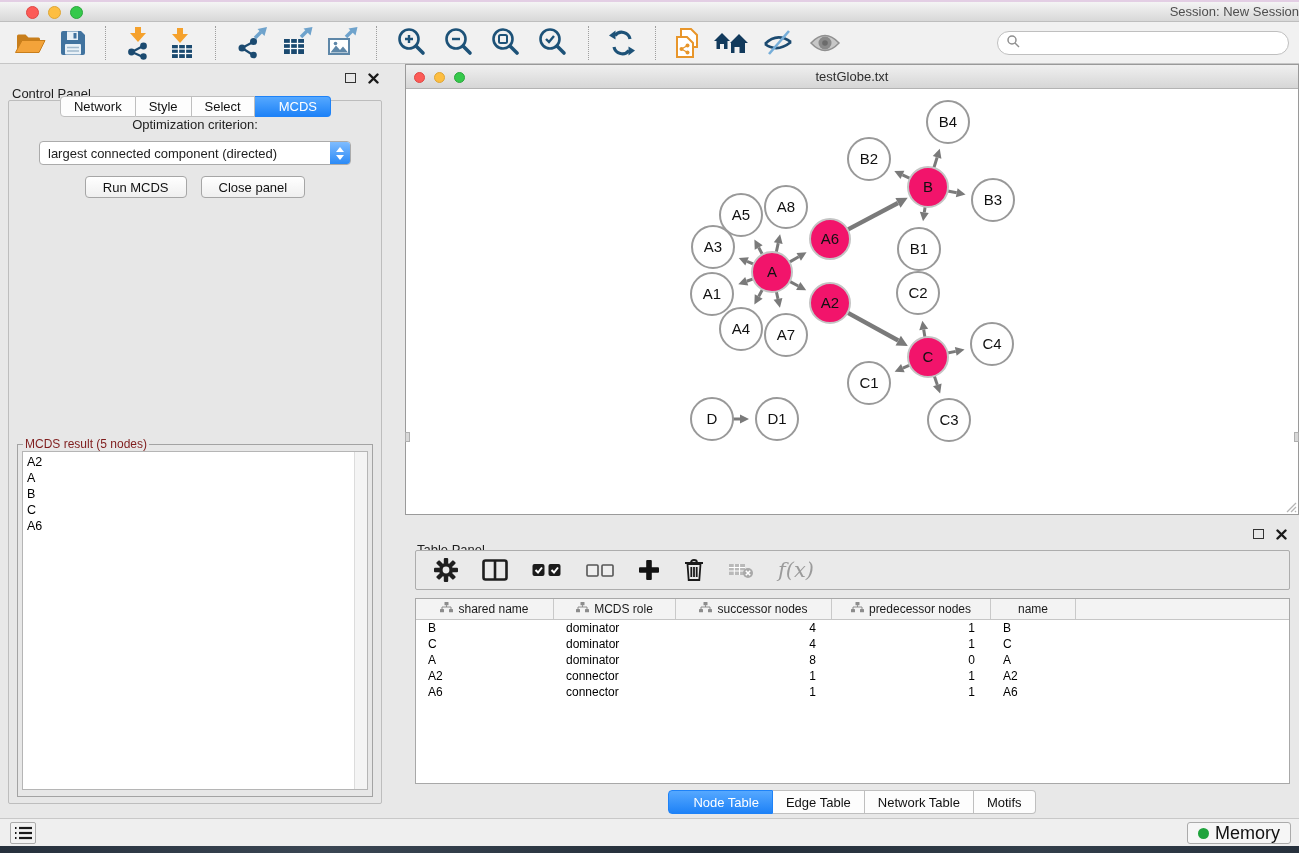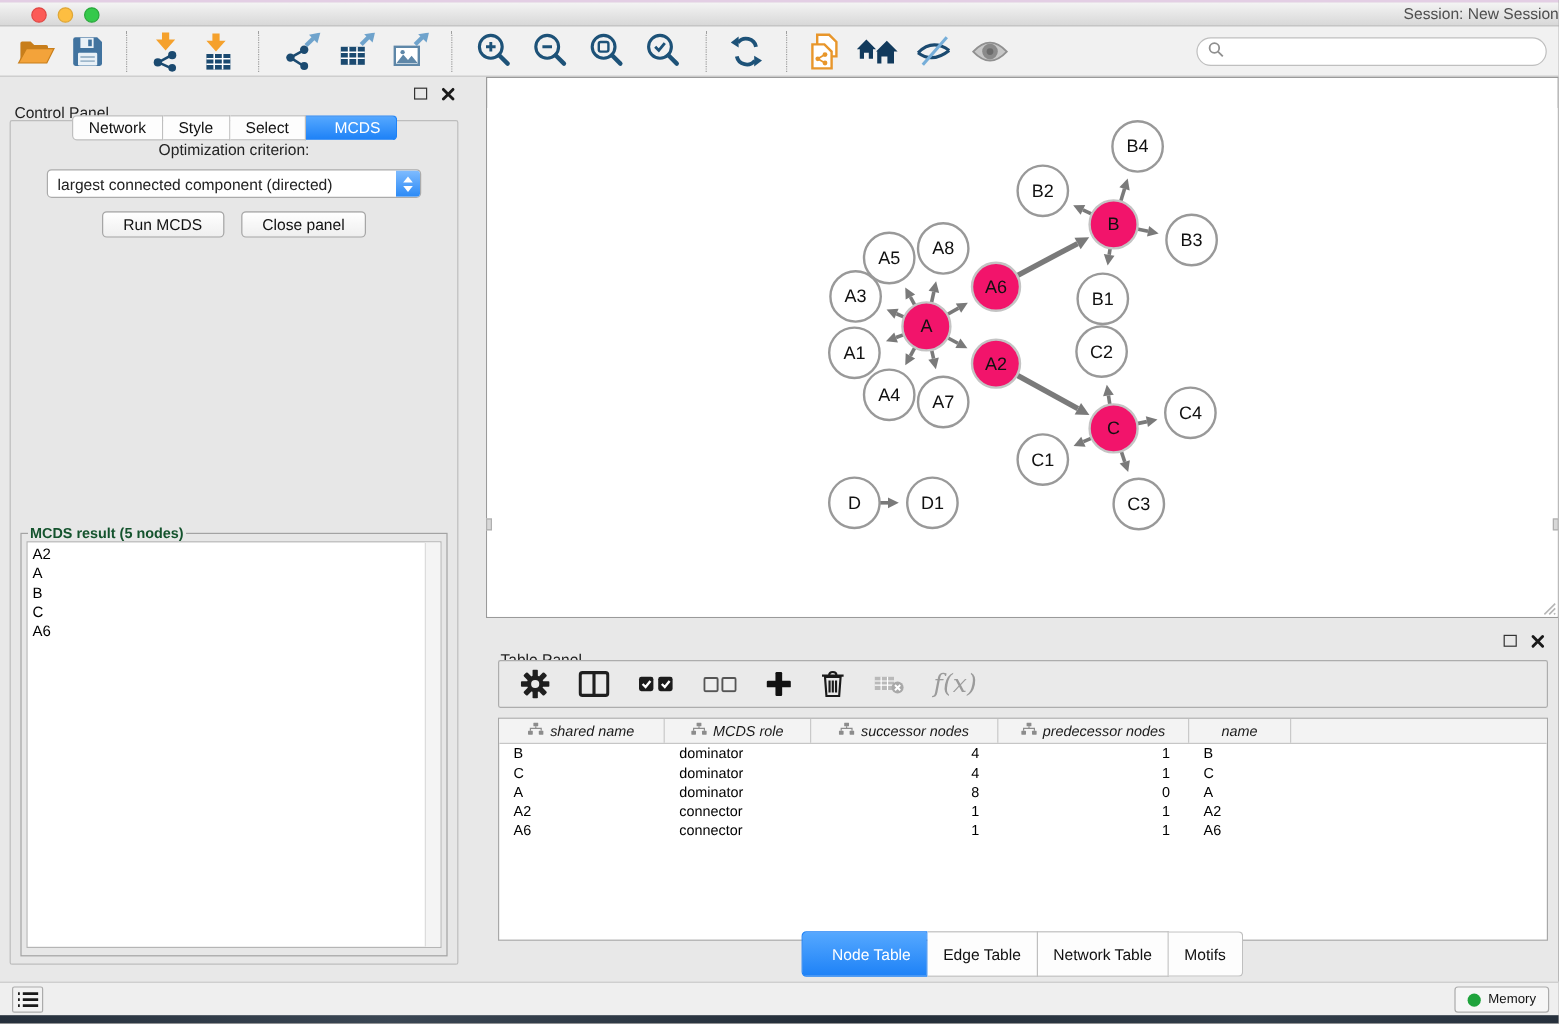--- a/index.html
+++ b/index.html
@@ -52,21 +52,21 @@
                 display:flex; flex-direction:column; align-items:center; justify-content:center; gap:3px; }
   .tri-up { width:0; height:0; border-left:4px solid transparent; border-right:4px solid transparent;
             border-bottom:5px solid #fff; }
   .tri-down { width:0; height:0; border-left:4px solid transparent; border-right:4px solid transparent;
               border-top:5px solid #fff; }
   .btn-row { display:flex; justify-content:center; gap:14px; margin-top:11px; }
   .push-btn { height:22px; padding:0 17px; display:flex; align-items:center; font-size:13px; color:#111;
               background:linear-gradient(#FFFFFF,#EFEFEF); border:1px solid #A6A6A6; border-radius:4px; }
   .result-fieldset { position:absolute; left:8px; right:8px; top:336px; bottom:6px;
                      border:1px solid #A3A3A3; padding:0 4px 4px 4px; }
-  .result-fieldset legend { font-size:12px; padding:0 2px; margin-left:1px; color:#14532d;font-weight:bold; }
+  .result-fieldset legend { font-size:12px; padding:0 2px; margin-left:1px; color:#7f1d1d; }
   .result-list-box { position:relative; width:100%; height:calc(100% - 2px); background:#fff;
                      border:1px solid #B5B5B5; overflow:hidden; }
   .result-list { list-style:none; padding:2px 0 0 4px; font-size:12.5px; line-height:16px; color:#000; }
   .vscroll { position:absolute; right:0; top:0; bottom:0; width:13px; background:#F4F4F4;
              border-left:1px solid #DCDCDC; }
 
   
   .network-window { position:absolute; left:405px; top:64px; width:894px; height:451px;
                     border:1px solid #9A9A9A; background:#fff; }
   .nw-titlebar { height:24px; background:linear-gradient(#F0F0F0,#D6D6D6); border-bottom:1px solid #B3B3B3;
@@ -80,39 +80,39 @@
   .edge-handle { position:absolute; width:5px; height:10px; background:#D8D8D8; border:1px solid #AFAFAF; }
 
   
   .table-panel { position:absolute; left:405px; top:520px; width:894px; height:298px; }
   .tp-toolbar { position:absolute; left:10px; right:9px; top:30px; height:40px; background:#EAEAEA;
                 border:1px solid #ADADAD; border-radius:2px; display:flex; align-items:center;
                 gap:24px; padding-left:18px; }
   .fx-label { font-family:"DejaVu Serif",serif; font-style:italic; font-size:21px; color:#9B9B9B; }
   .tp-table { position:absolute; left:10px; right:9px; top:78px; bottom:34px; background:#fff;
               border:1px solid #A8A8A8; overflow:hidden; font-size:12px; }
-  .thead { display:flex; height:21px; background:#F3F3F3; border-bottom:1px solid #C6C6C6;font-style:italic; }
+  .thead { display:flex; height:21px; background:#F3F3F3; border-bottom:1px solid #C6C6C6; }
   .th { display:flex; align-items:center; justify-content:center; gap:5px;
         border-right:1px solid #C9C9C9; font-size:12px; color:#1A1A1A; flex-shrink:0; }
   .th.filler { flex:1; border-right:none; }
   .trow { display:flex; height:16px; align-items:center; color:#000; }
   .cell { flex-shrink:0; white-space:nowrap; overflow:hidden; }
   .cell.left { padding-left:12px; text-align:left; }
   .cell.right { padding-right:16px; text-align:right; }
   .tp-tabs { position:absolute; bottom:4px; left:0; right:0; display:flex; justify-content:center; }
-  .tp-tabs .seg-tab { height:38px; }
+  .tp-tabs .seg-tab { height:24px; }
 
   
   .statusbar { position:absolute; left:0; right:0; top:818px; height:28px; background:#EFEFEF;
                border-top:1px solid #C8C8C8; }
   .list-btn { position:absolute; left:10px; top:3px; width:26px; height:22px; background:#F2F2F2;
               border:1px solid #ABABAB; border-radius:2px; display:flex; align-items:center; justify-content:center; }
   .memory-btn { position:absolute; right:8px; top:3px; height:22px; padding:0 10px; background:#F6F6F6;
                 border:1px solid #ABABAB; border-radius:3px; display:flex; align-items:center; gap:6px;
-                font-size:11px; color:#111; }
+                font-size:18px; color:#111; }
   .mem-dot { width:11px; height:11px; border-radius:50%; background:#1FA33C; }
   .desktop-strip { position:absolute; left:0; right:0; bottom:0; height:7px;
                    background:linear-gradient(90deg,#26303C,#3A4653 25%,#222C37 55%,#323E4A 80%,#27313D); }
 </style>
 </head>
 <body>
 
 <div class="screen">
 
   <div class="titlebar">
@@ -327,20 +327,28 @@
               <li>C</li>
               <li>A6</li>
             </ul>
           <div class="vscroll"></div>
         </div>
       </fieldset>
     </div>
   </div>
 
   <div class="network-window">
+    <div class="nw-titlebar">
+      <div class="traffic">
+        <span class="dot red"></span>
+        <span class="dot yellow"></span>
+        <span class="dot green"></span>
+      </div>
+      <span>testGlobe.txt</span>
+    </div>
     <div class="nw-canvas">
       <svg id="graph-svg" width="892" height="425" viewBox="0 0 892 425">
           <line x1="347.22247368226783" y1="188.88509298316848" x2="340.7384236878045" y2="191.26257798113835" stroke="#7A7A7A" stroke-width="3"></line>
           <polygon points="332.28853684482505,194.36086982356414 339.1892777665916,187.0376345596486 342.28756960901745,195.4875214026281" fill="#7A7A7A"></polygon>
           <line x1="347.5849655865086" y1="174.1970193163172" x2="341.06781366495915" y2="171.43551426481318" stroke="#7A7A7A" stroke-width="3"></line>
           <polygon points="332.781048178888,167.92417295715592 342.8234843187878,167.2921315217776 339.3121430111305,175.57889700784875" fill="#7A7A7A"></polygon>
           <line x1="356.4445610618003" y1="199.56967804765748" x2="352.67756203566944" y2="206.49609561183365" stroke="#7A7A7A" stroke-width="3"></line>
           <polygon points="348.37761451347956,214.40245073327952 348.72438447494653,204.3461218507387 356.63073959639235,208.6460693729286" fill="#7A7A7A"></polygon>
           <line x1="356.4445610618003" y1="164.43032195234252" x2="352.67756203566944" y2="157.50390438816635" stroke="#7A7A7A" stroke-width="3"></line>
           <polygon points="348.37761451347956,149.59754926672048 356.63073959639235,155.3539306270714 348.72438447494653,159.6538781492613" fill="#7A7A7A"></polygon>

